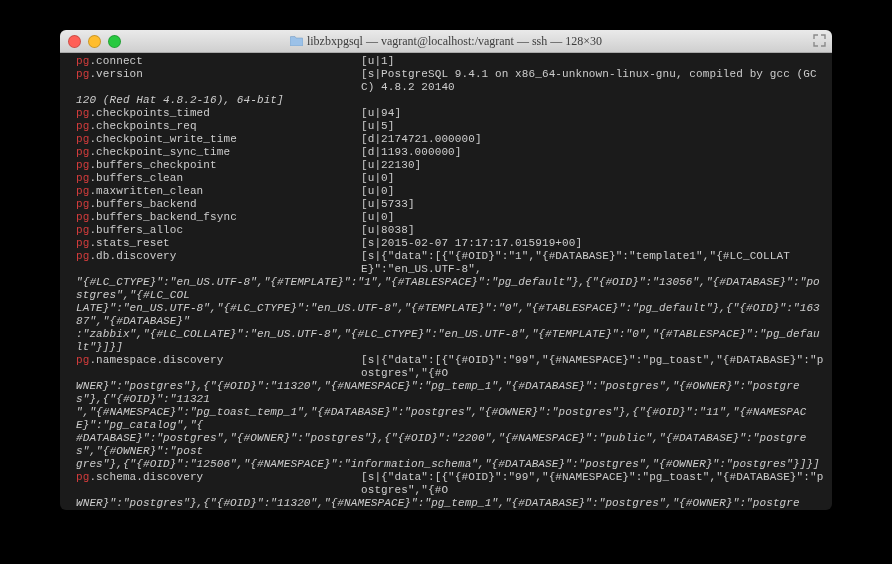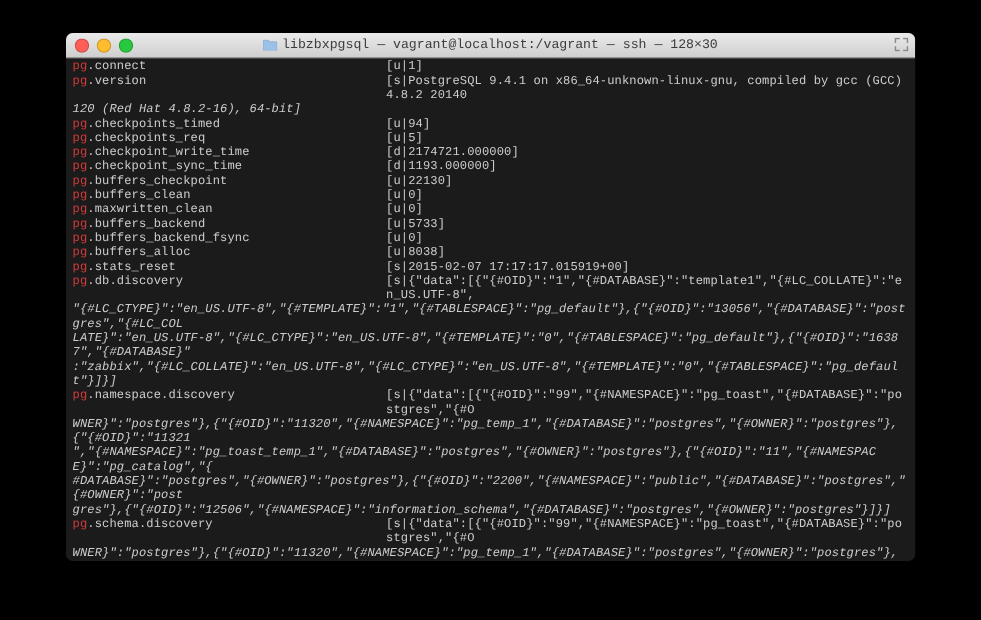--- a/index.html
+++ b/index.html
@@ -44,21 +44,21 @@
   }
   .red { background: #ff5f57; }
   .yellow { background: #ffbd2e; }
   .green { background: #28c940; }
   .title-center {
     position: absolute;
     left: 0;
     right: 0;
     text-align: left;
     color: #3c3c3c;
-    font-family: Liberation Mono, monospace;
+    font-family: Liberation Serif, serif;
     font-size: 12px;
     pointer-events: none;
     display: flex;
     justify-content: center;
     align-items: center;
     gap: 4px;
   }
   .folder-icon {
     width: 13px;
     height: 10px;
@@ -67,21 +67,21 @@
   .folder-icon svg { display: block; }
   .expand-icon {
     position: absolute;
     right: 6px;
     top: 4px;
     width: 13px;
     height: 13px;
     color: #8a8a8a;
   }
   .term {
-    padding: 2px 6px 6px 6px;
+    padding: 2px 6px 6px 16px;
     color: #cdcdcd;
     line-height: 13px;
     letter-spacing: 0.1px;
     white-space: pre-wrap;
     word-break: break-all;
   }
   .row { display: flex; }
   .col-key { width: 285px; flex-shrink: 0; }
   .pg { color: #d33c3c; }
   .continuation { color: #cdcdcd; font-style: italic; }

